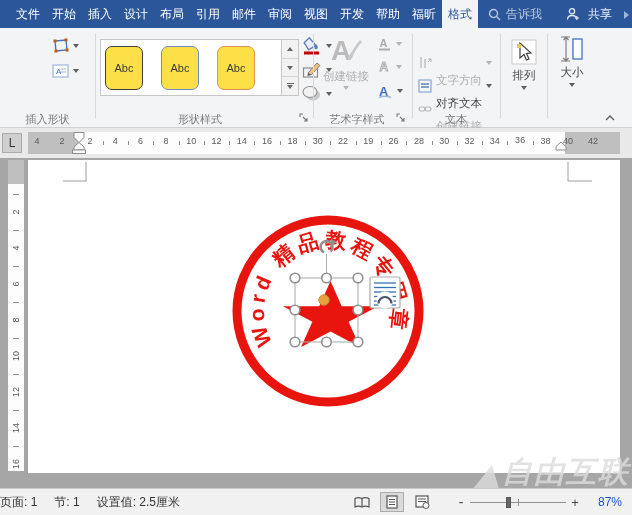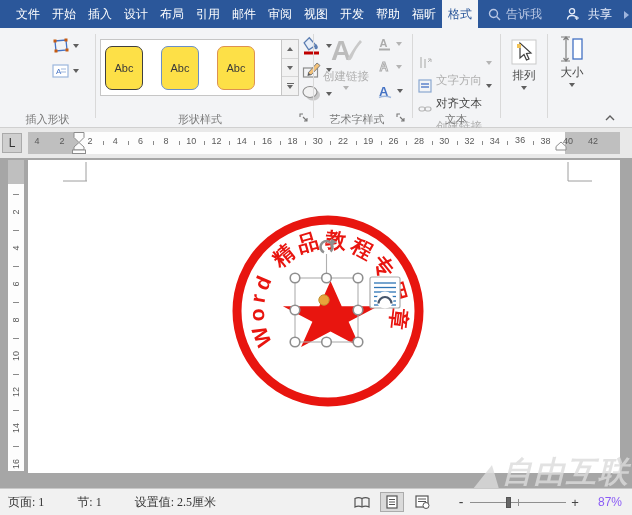--- a/index.html
+++ b/index.html
@@ -59,31 +59,31 @@
   .vtick{position:absolute;left:5px;width:6px;height:1px;background:#8a8a8a;}
   .page{position:absolute;left:28px;top:2px;width:592px;height:313px;background:#fff;}
   .overlay{position:absolute;left:28px;top:2px;width:592px;height:313px;}
   .stamp-text{font-family:"Liberation Sans","DejaVu Sans",sans-serif;font-size:21px;font-weight:bold;fill:var(--red);}
   .watermark{position:absolute;right:2px;top:288px;display:flex;align-items:flex-end;gap:0;opacity:.8;margin-top:6px;}
   .watermark .wmtri{width:0;height:0;border-left:13px solid transparent;border-right:13px solid transparent;border-bottom:24px solid #dcdcdc;transform:skewX(-14deg);margin-bottom:4px;}
   .watermark .wmtxt{font-size:30px;font-weight:bold;font-style:italic;color:#dcdcdc;letter-spacing:2px;}
 
   
   .statusbar{left:0;top:488px;width:632px;height:27px;background:#f1f1f1;border-top:1px solid #c9c9c9;display:flex;align-items:center;justify-content:space-between;font-size:12px;color:#333;}
-  .status-left{display:flex;gap:33px;padding-left:8px;white-space:nowrap;font-family:Liberation Serif, serif;}
+  .status-left{display:flex;gap:17px;white-space:nowrap;}
   .status-right{display:flex;align-items:center;padding-right:10px;}
   .viewbtn{width:24px;height:20px;display:flex;align-items:center;justify-content:center;margin-left:6px;border:1px solid transparent;}
   .viewbtn.active{background:#dadada;border-color:#ababab;}
   .zminus{margin-left:22px;font-size:14px;color:#444;width:10px;text-align:center;}
   .ztrack{position:relative;width:96px;height:13px;margin:0 4px;}
   .ztrack .line{position:absolute;left:0;right:0;top:6px;height:1px;background:#8f8f8f;}
   .ztrack .notch{position:absolute;left:48px;top:3px;width:1px;height:7px;background:#8f8f8f;}
   .ztrack .thumb{position:absolute;left:36px;top:1px;width:5px;height:11px;background:#666;border:1px solid #555;}
   .zplus{font-size:13px;color:#444;width:10px;text-align:center;}
-  .zlevel{margin-left:8px;width:34px;text-align:right;color:#8b5cf6;}
+  .zlevel{margin-left:8px;width:34px;text-align:right;color:#1d4ed8;}
 </style>
 </head>
 <body>
 
 <div class="app">
 
   <div class="tabbar abs">
     <div class="tabs">
         <div class="tab">文件</div>
         <div class="tab">开始</div>

